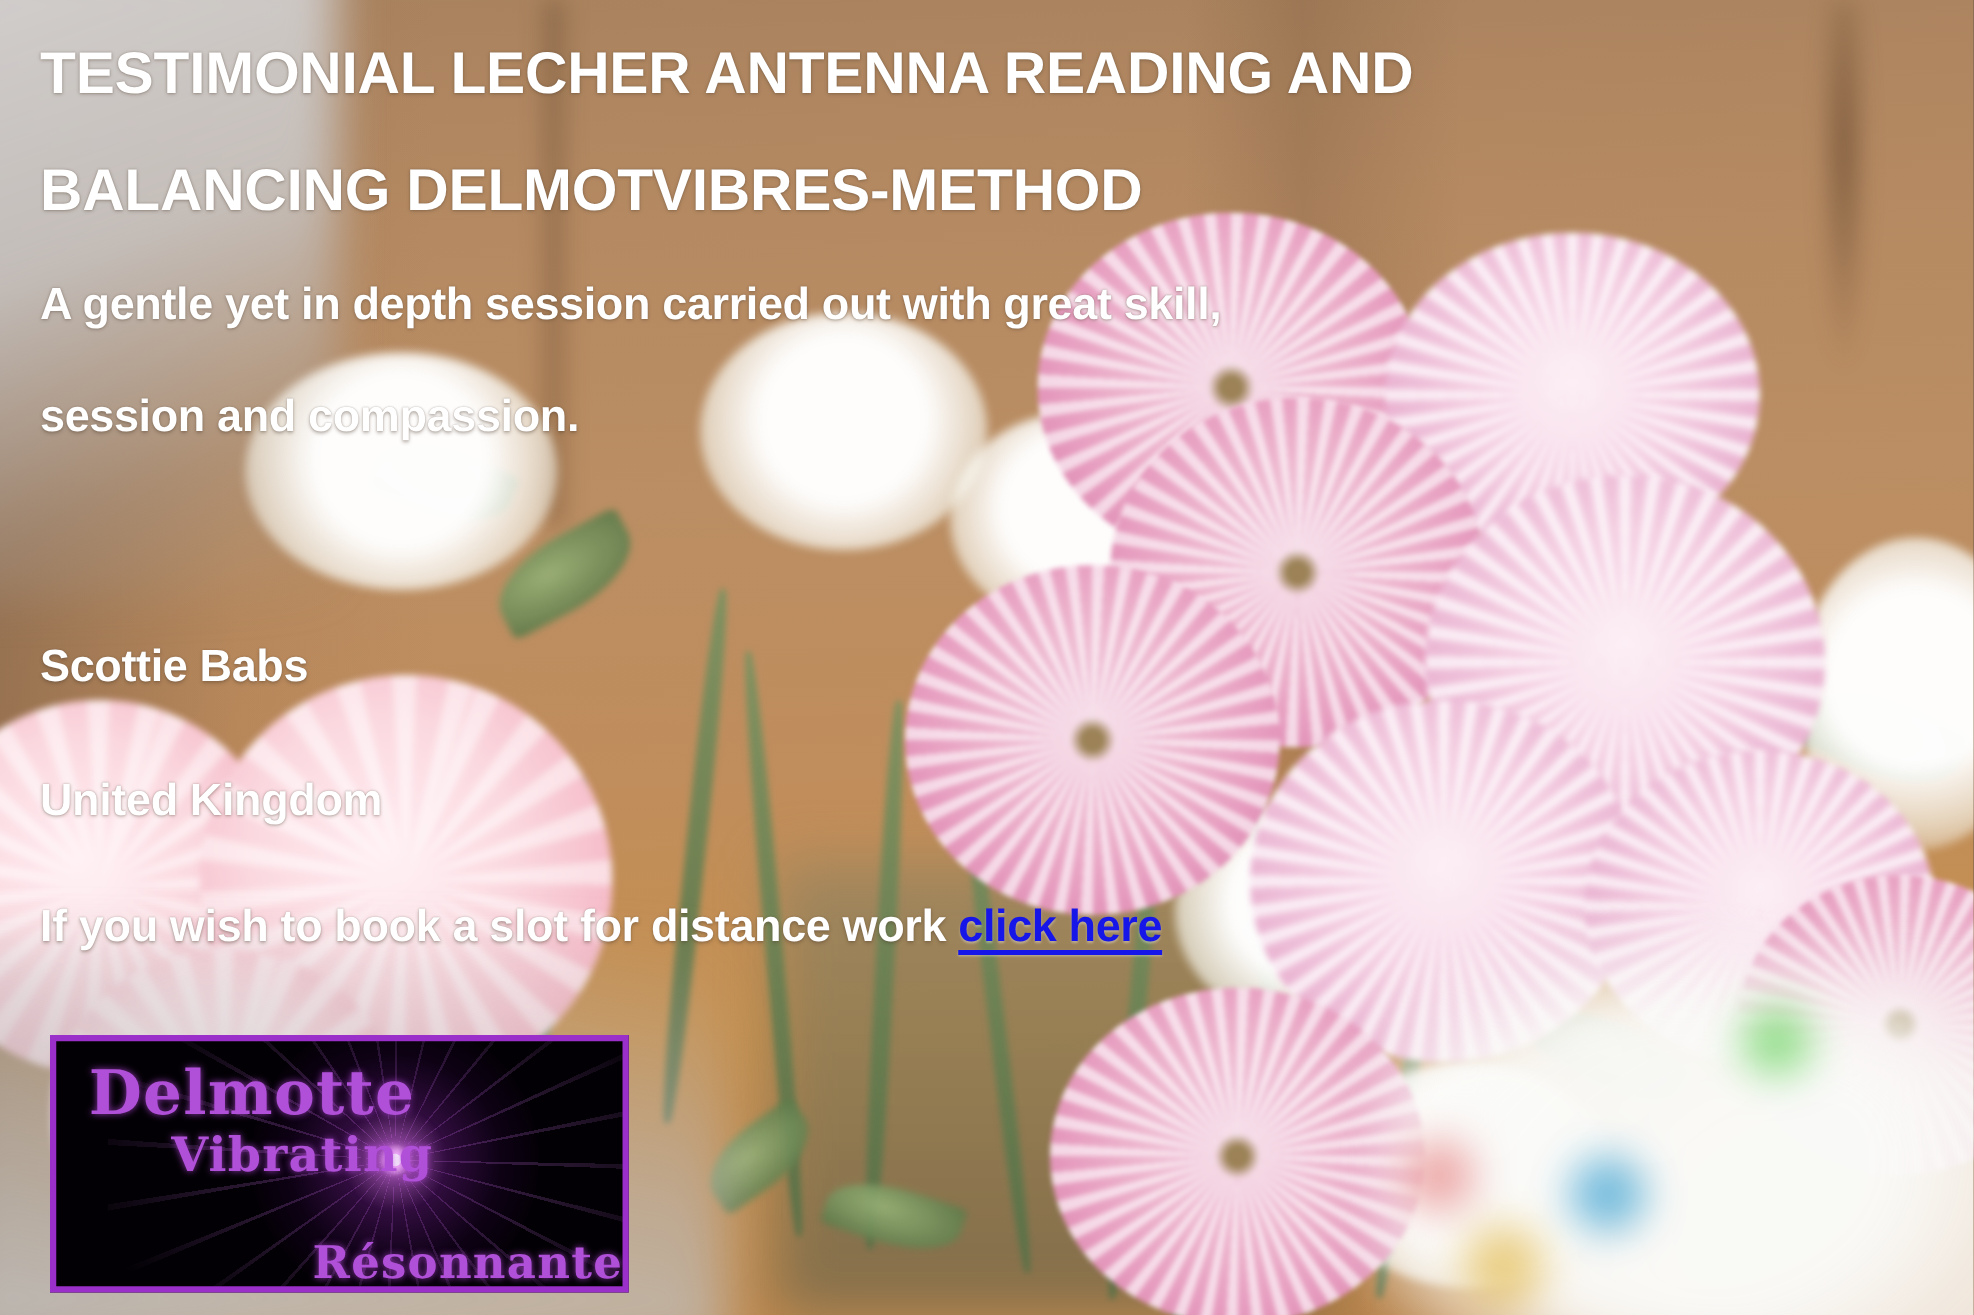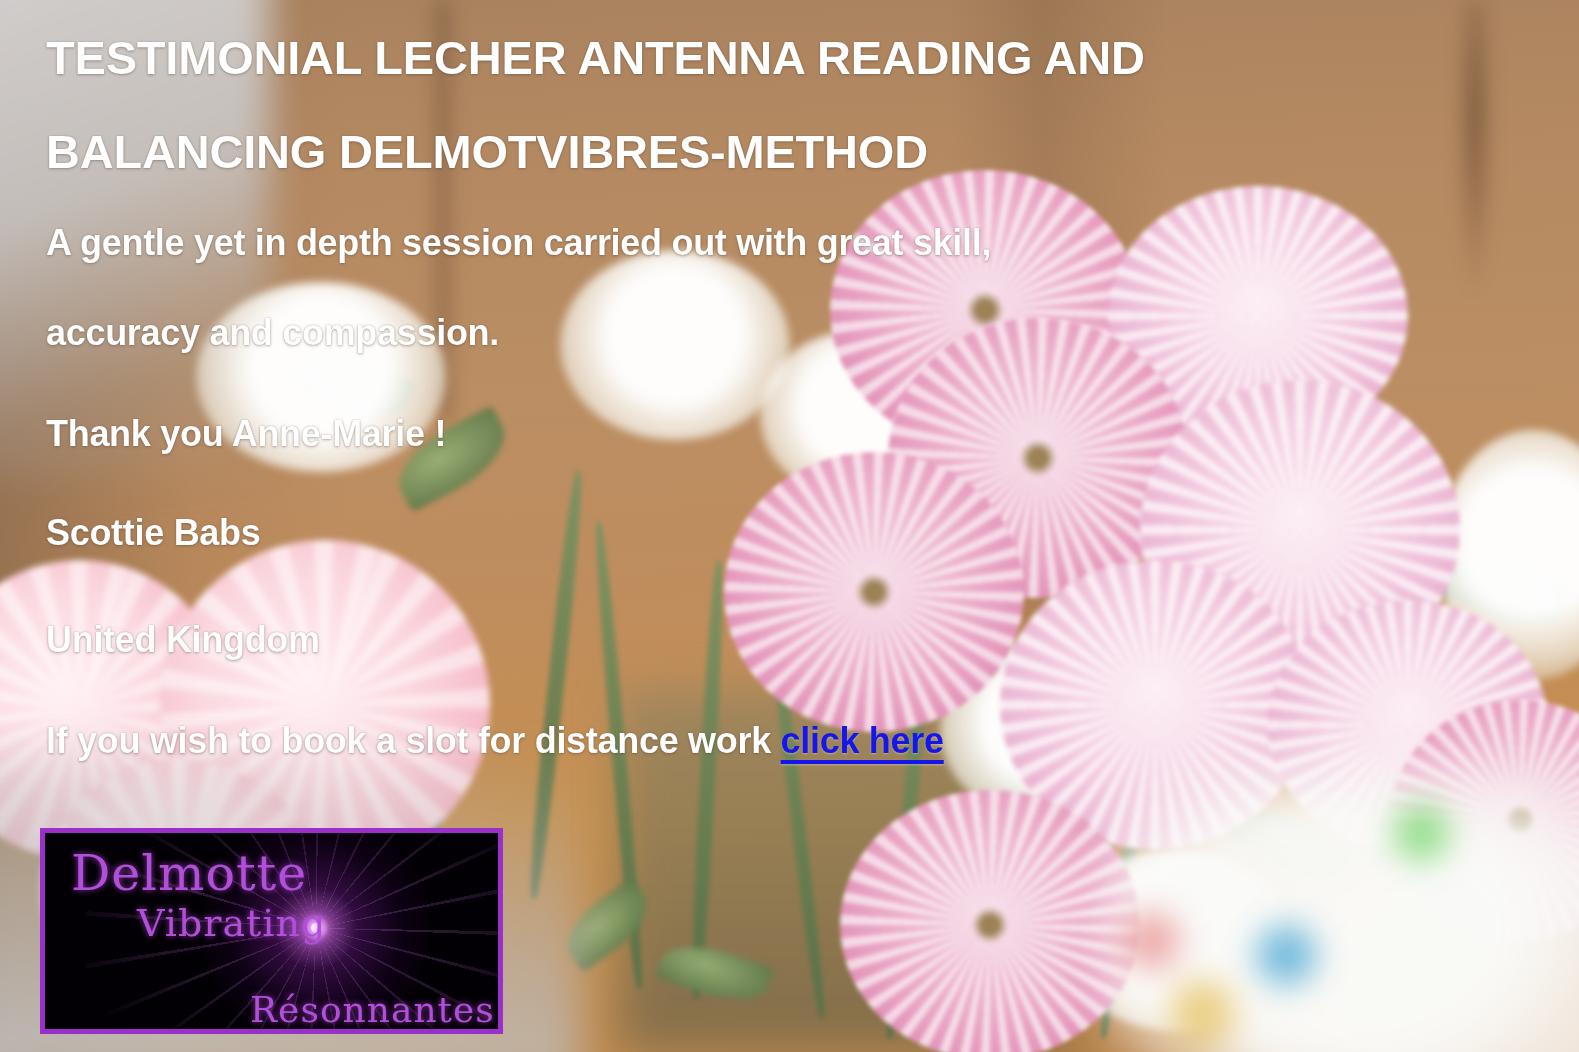--- a/index.html
+++ b/index.html
@@ -146,21 +146,20 @@
   .text-layer {
     position: absolute;
     inset: 0;
   }
   .line {
     position: absolute;
     left: 32px;
     color: #ffffff;
     white-space: nowrap;
     text-shadow: 0 1px 3px rgba(80,60,45,0.38), 0 0 1px rgba(90,70,55,0.5);
-    margin-left: 14px;
   }
   .heading {
     font-weight: 700;
     font-size: 47px;
     letter-spacing: -0.2px;
   }
   .body-line {
     font-weight: 700;
     font-size: 36px;
     letter-spacing: -0.3px;
@@ -226,21 +225,21 @@
   .logo-text {
     position: absolute;
     inset: 0;
     font-family: "DejaVu Serif", serif;
     color: #b050d8;
     text-shadow: 0 0 6px rgba(180,70,220,0.8);
   }
   .logo-text span {
     position: absolute;
     white-space: nowrap;
-    font-weight: 400;
+    font-weight: 700;
   }
   .lg1 { left: 26px;  top: 12px;  font-size: 49px; letter-spacing: 1px; }
   .lg2 { left: 92px;  top: 68px;  font-size: 38px; letter-spacing: 1px; }
   .lg3 { left: 160px; top: 112px; font-size: 38px; letter-spacing: 1px; }
   .lg4 { left: 205px; top: 156px; font-size: 36px; letter-spacing: 1px; }
 </style>
 </head>
 <body>
 
 <div id="poster">
@@ -293,22 +292,21 @@
 
     <div class="bg-greyfloor"></div>
     <div class="bg-clutter"></div>
   </div>
 
   <div class="text-layer">
     <div class="line heading h1">TESTIMONIAL LECHER ANTENNA READING AND</div>
     <div class="line heading h2">BALANCING DELMOTVIBRES-METHOD</div>
 
     <div class="line body-line b1">A gentle yet in depth session carried out with great skill,</div>
-    <div class="line body-line b2">accuracy and compassion.</div>
-    <div class="line body-line b3">Thank you Anne-Marie !</div>
+    <div class="line body-line b2">session and compassion.</div>
     <div class="line body-line b4">Scottie Babs</div>
     <div class="line body-line b5">United Kingdom</div>
 
     <div class="line body-line b6"><span>If you wish to book a slot for distance work </span><a class="cta" href="#">click here</a></div>
   </div>
 
   <div class="logo">
     <div class="logo-burst">
       <div class="rays"></div>
       <div class="glow"></div>

